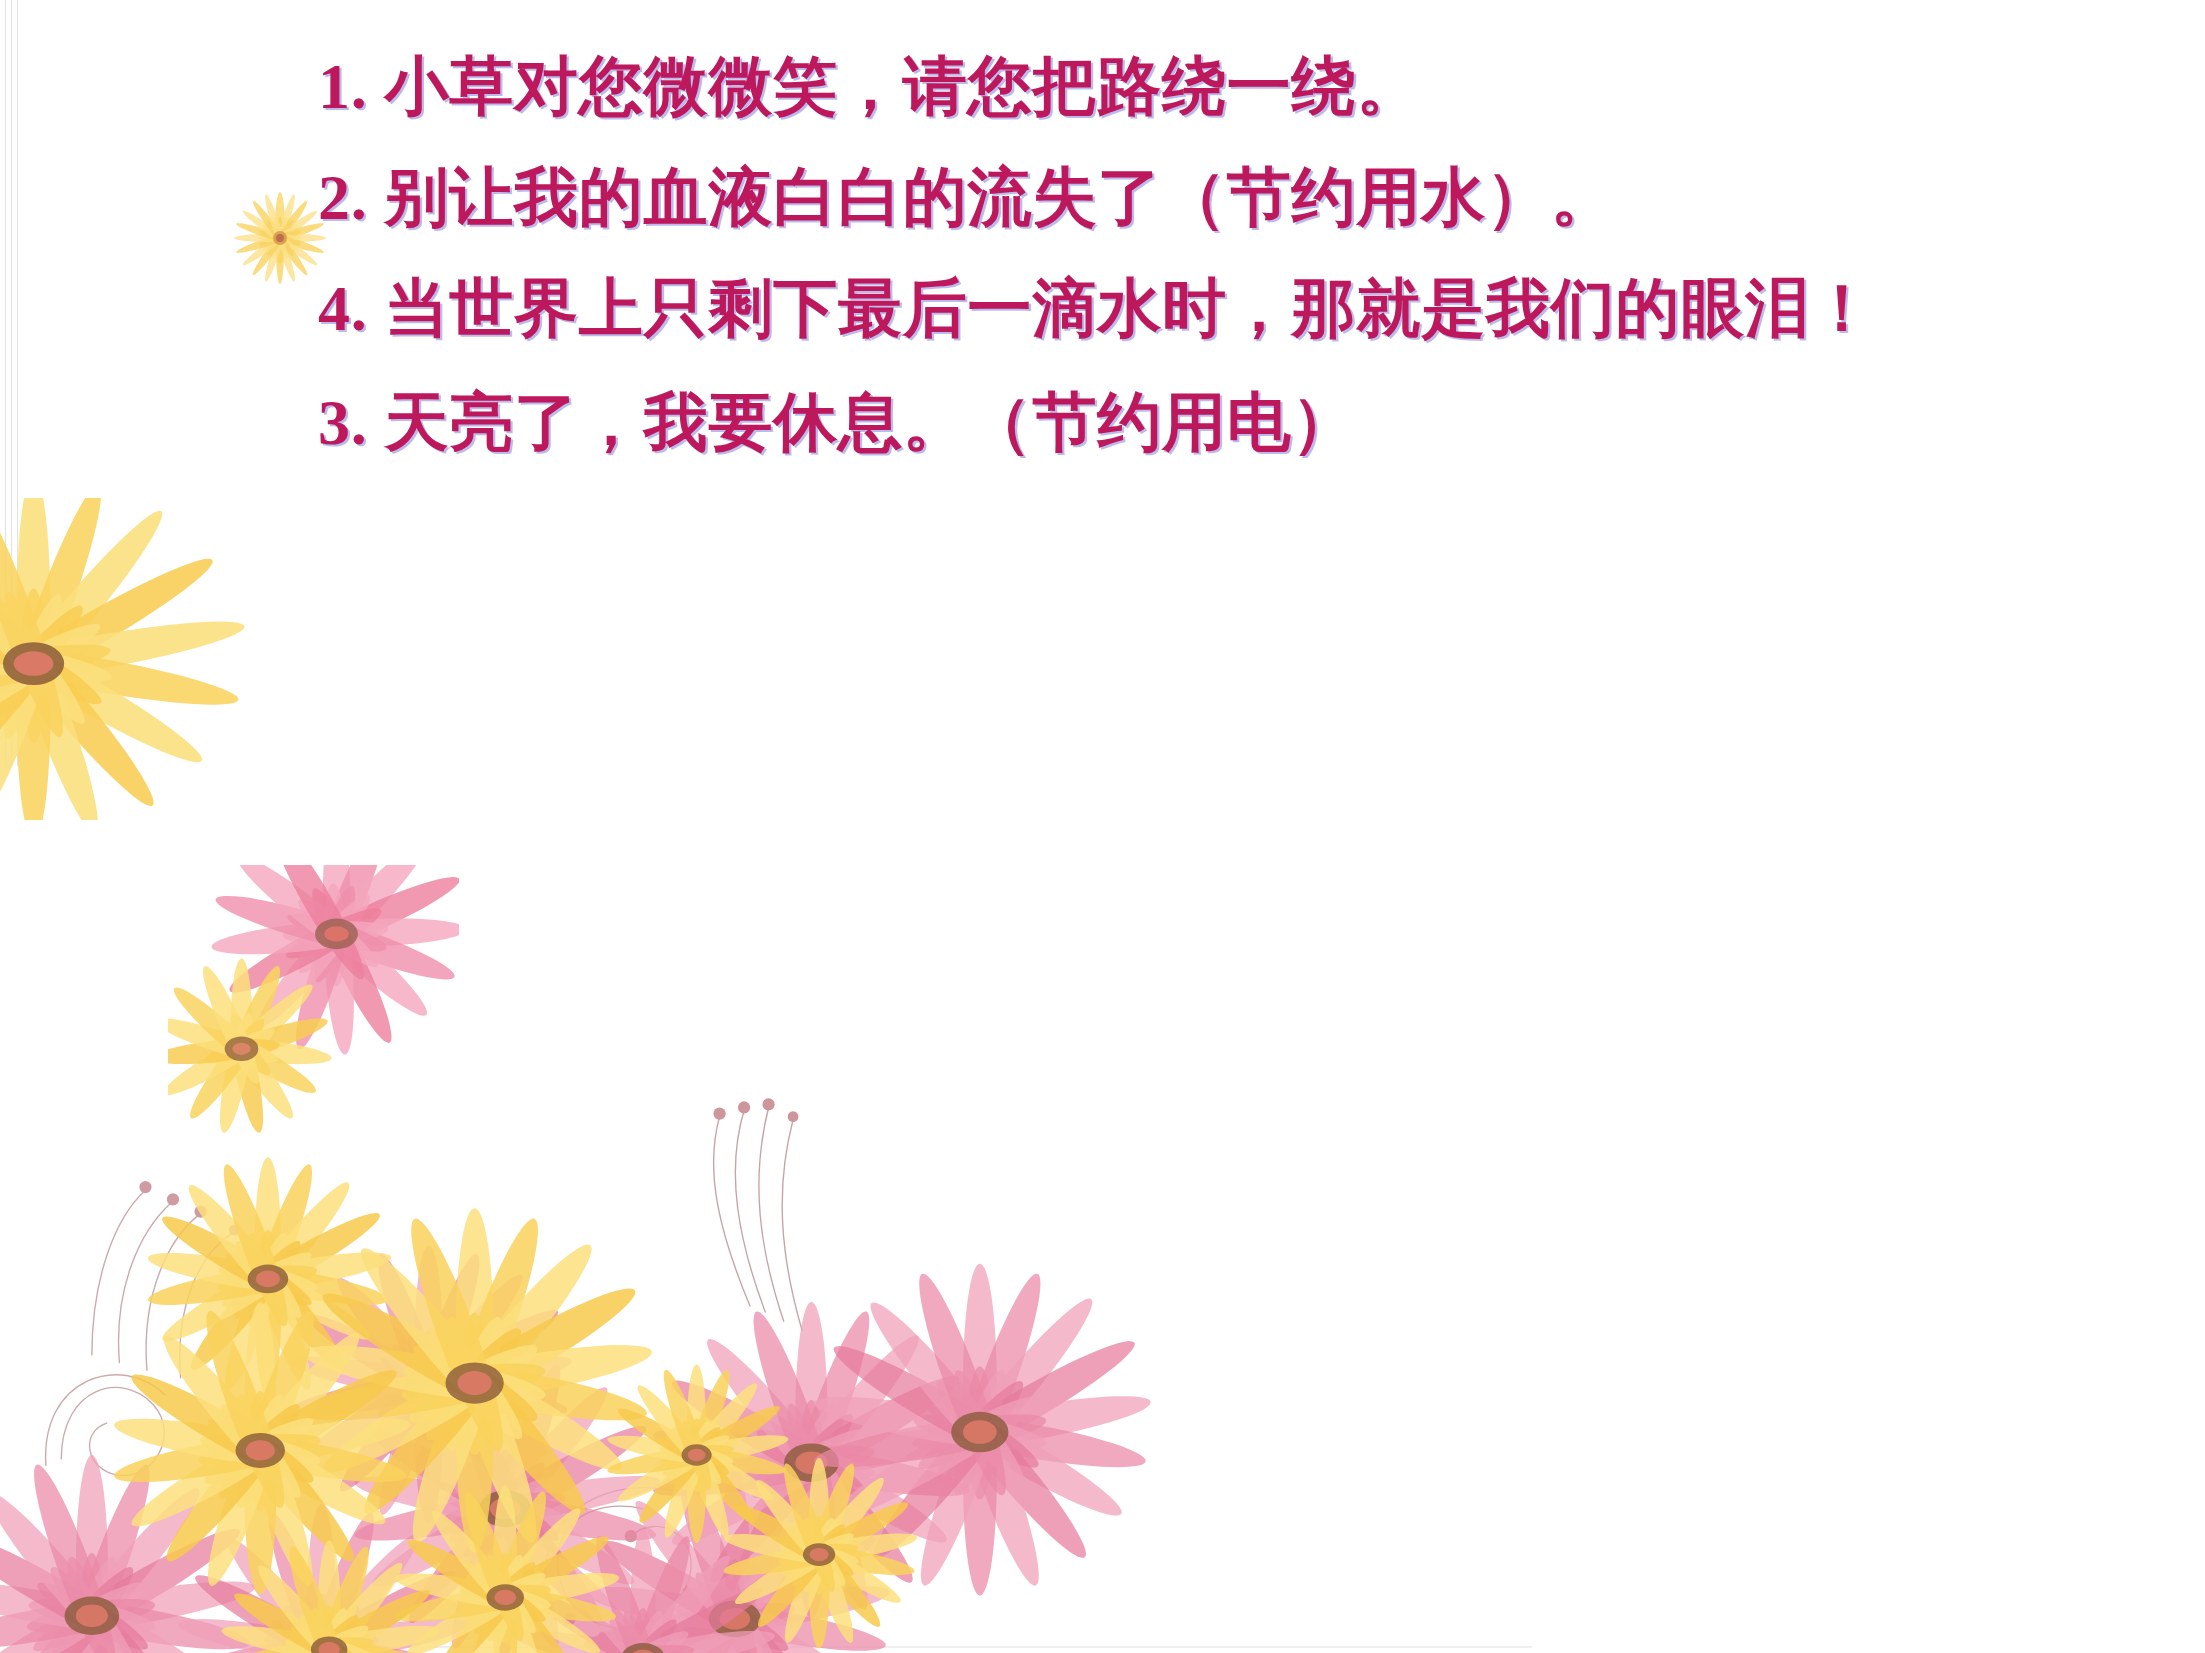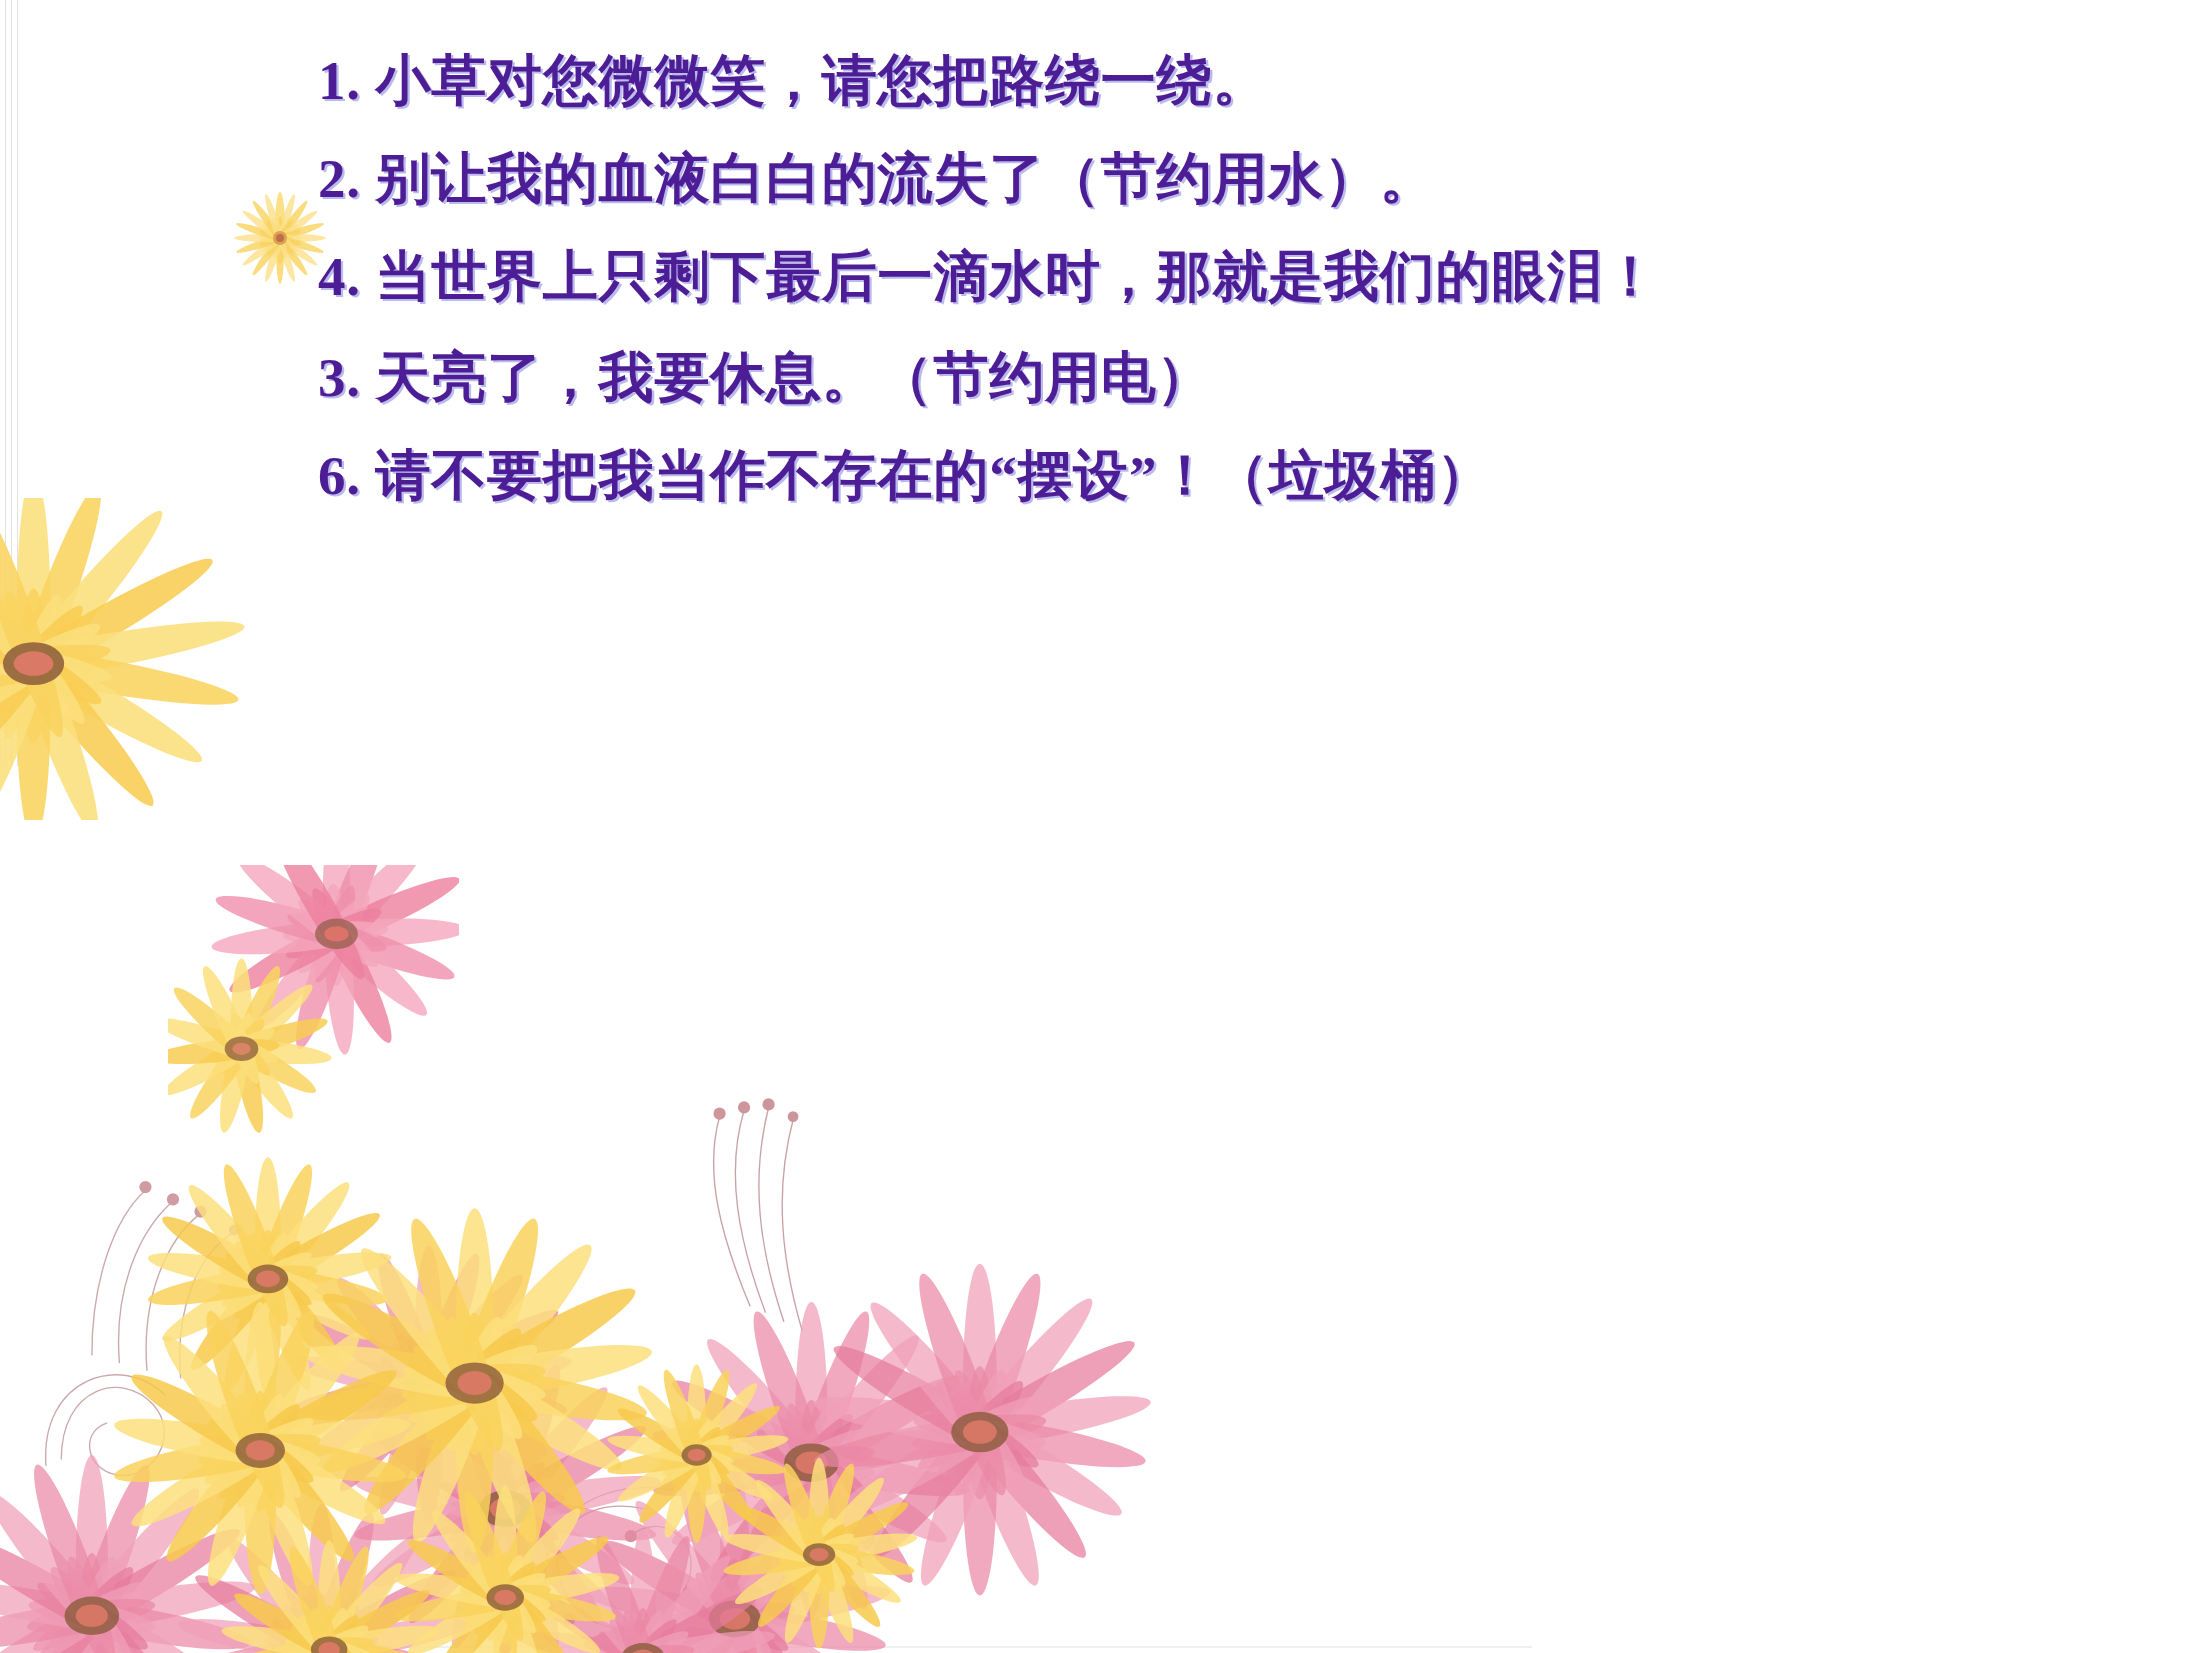--- a/index.html
+++ b/index.html
@@ -30,23 +30,23 @@
 
   
   #text-block {
     position: absolute;
     left: 318px;
     top: 42px;
     width: 1887px;
     z-index: 5;
   }
   .line {
-    color: #4c1d95;
+    color: #be185d;
     font-weight: 700;
-    font-size: 55px;
+    font-size: 64px;
     line-height: 1.42;
     letter-spacing: 0.8px;
     white-space: pre-wrap;
     text-shadow: 2.3px 2.3px 0 rgba(25,25,200,0.30);
     margin: 0 0 20px 0;
   }
   .line-4 { margin-bottom: 23px; }
   .line-6 { margin-bottom: 0; }
 
   
@@ -360,17 +360,16 @@
     </svg>
   </div>
 
   <div id="bottom-hairline"></div>
 
   <div id="text-block">
     <p class="line line-1">1. 小草对您微微笑，请您把路绕一绕。</p>
     <p class="line line-3">2. 别让我的血液白白的流失了（节约用水）。</p>
     <p class="line line-4">4. 当世界上只剩下最后一滴水时，那就是我们的眼泪！</p>
     <p class="line line-5">3. 天亮了，我要休息。（节约用电）</p>
-    <p class="line line-6">6. 请不要把我当作不存在的“摆设”！（垃圾桶）</p>
   </div>
 
 </div>
 
 
 </body></html>

